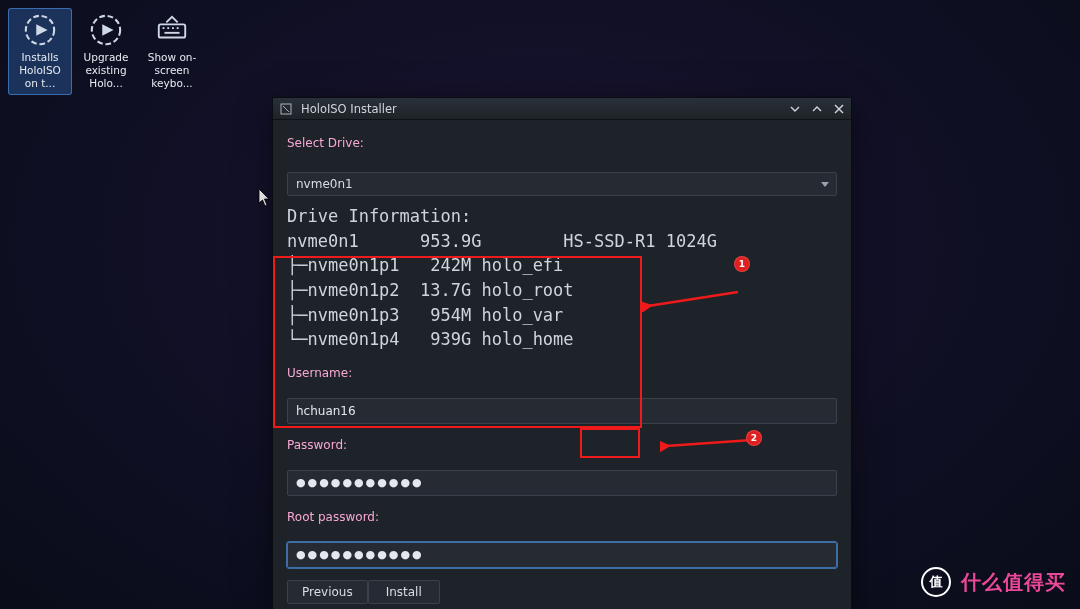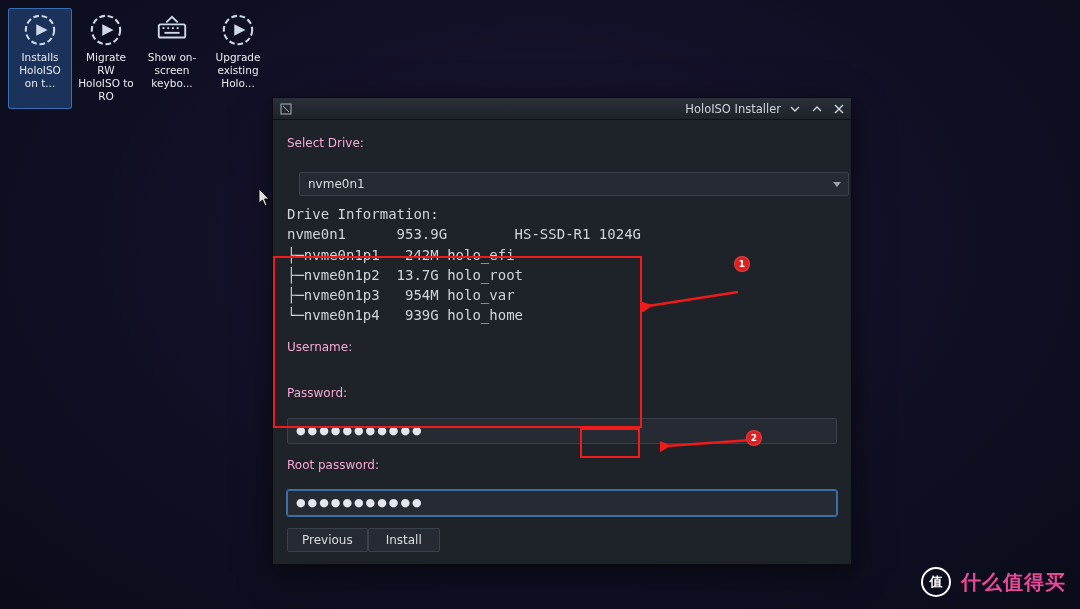--- a/index.html
+++ b/index.html
@@ -70,55 +70,54 @@
     height: 22px;
     background: linear-gradient(#2a3038, #1e2329);
     display: flex;
     align-items: center;
     padding: 0 6px;
     border-bottom: 1px solid #0e1115;
     font-size: 11.5px;
     color: #cfd5dc;
   }
   .titlebar .app-icon { width: 14px; height: 14px; margin-right: 8px; display:flex; align-items:center; justify-content:center;}
-  .titlebar .title { flex: 1; text-align: right; }
+  .titlebar .title { flex: 1; text-align: left; }
   .titlebar .win-btns { display: flex; gap: 10px; margin-left: 8px; }
   .titlebar .win-btn { width: 12px; height: 12px; display:flex; align-items:center; justify-content:center; cursor: pointer; color:#cfd5dc;}
 
   .window-body { padding: 16px 14px 12px 14px; }
 
   .field-label { font-size: 12px; color: #f9a8d4; margin-bottom: 8px; }
 
   .combo {
     width: 100%;
     height: 24px;
     background: #262b33;
     border: 1px solid #3a414b;
     border-radius: 2px;
     color: #d9dde2;
     font-size: 12px;
     padding: 0 26px 0 8px;
     position: relative;
     display: flex;
     align-items: center;
     cursor: pointer;
-    margin-left: 12px;
   }
   .combo .chevron {
     position: absolute;
     right: 6px; top: 50%; transform: translateY(-50%);
     width: 10px; height: 10px;
     display:flex; align-items:center; justify-content:center;
     color:#9aa3ad;
   }
 
   .drive-info {
     margin-top: 8px;
     font-family: "DejaVu Sans Mono", "Liberation Mono", monospace;
-    font-size: 14px;
+    font-size: 17px;
     color: #cfd5dc;
     line-height: 1.45;
     white-space: pre;
   }
 
   .form-section { margin-top: 14px; position: relative; }
 
   .textbox {
     width: 100%;
     height: 26px;
@@ -207,54 +206,45 @@
   <div class="desktop-icon selected">
     <span class="glyph">
       <svg viewBox="0 0 36 36" width="34" height="34">
           <circle cx="18" cy="18" r="15" fill="none" stroke="#cfd8e6" stroke-width="2.2" stroke-dasharray="6 3"></circle>
           <polygon points="14,12 26,18 14,24" fill="#cfd8e6"></polygon>
         </svg>
     </span>
     <span class="label">Installs HoloISO on t...</span>
   </div>
 
+
+
   <div class="desktop-icon">
     <span class="glyph">
       <svg viewBox="0 0 36 36" width="34" height="34">
           <circle cx="18" cy="18" r="15" fill="none" stroke="#cfd8e6" stroke-width="2.2" stroke-dasharray="6 3"></circle>
           <polygon points="14,12 26,18 14,24" fill="#cfd8e6"></polygon>
         </svg>
     </span>
-    <span class="label">Migrate RW HoloISO to RO</span>
-  </div>
-
+    <span class="label">Upgrade existing Holo...</span>
+  </div>
 
   <div class="desktop-icon">
     <span class="glyph">
       <svg viewBox="0 0 36 36" width="34" height="34">
           <rect x="4" y="12" width="28" height="14" rx="2" fill="none" stroke="#cfd8e6" stroke-width="2"></rect>
           <line x1="8" y1="16" x2="10" y2="16" stroke="#cfd8e6" stroke-width="2"></line>
           <line x1="13" y1="16" x2="15" y2="16" stroke="#cfd8e6" stroke-width="2"></line>
           <line x1="18" y1="16" x2="20" y2="16" stroke="#cfd8e6" stroke-width="2"></line>
           <line x1="23" y1="16" x2="25" y2="16" stroke="#cfd8e6" stroke-width="2"></line>
           <line x1="10" y1="21" x2="26" y2="21" stroke="#cfd8e6" stroke-width="2"></line>
           <path d="M12 10 L18 4 L24 10" fill="none" stroke="#cfd8e6" stroke-width="2"></path>
         </svg>
     </span>
     <span class="label">Show on-screen keybo...</span>
-  </div>
-
-  <div class="desktop-icon">
-    <span class="glyph">
-      <svg viewBox="0 0 36 36" width="34" height="34">
-          <circle cx="18" cy="18" r="15" fill="none" stroke="#cfd8e6" stroke-width="2.2" stroke-dasharray="6 3"></circle>
-          <polygon points="14,12 26,18 14,24" fill="#cfd8e6"></polygon>
-        </svg>
-    </span>
-    <span class="label">Upgrade existing Holo...</span>
   </div>
 
 </div>
 
 <div class="cursor">
   <svg width="14" height="20" viewBox="0 0 14 20">
       <path d="M1 1 L1 15 L4.5 12 L7 18 L9 17 L6.5 11 L11 11 Z" fill="#ffffff" stroke="#000" stroke-width="0.8"></path>
     </svg>
 </div>
 
@@ -302,20 +292,23 @@
     <div class="drive-info"><span>Drive Information:</span>
 <span>nvme0n1      953.9G        HS-SSD-R1 1024G</span>
 <span>├─nvme0n1p1   242M holo_efi</span>
 <span>├─nvme0n1p2  13.7G holo_root</span>
 <span>├─nvme0n1p3   954M holo_var</span>
 <span>└─nvme0n1p4   939G holo_home</span></div>
 
     <div class="form-section">
       <div class="field-label">Username:</div>
       <div class="spacer-sm"></div>
+      <div class="textbox">
+        <span>hchuan16</span>
+      </div>
 
       <div class="spacer-md"></div>
       <div class="field-label">Password:</div>
       <div class="spacer-sm"></div>
       <div class="textbox">
         <span class="pw-dots">●●●●●●●●●●●</span>
       </div>
 
       <div class="spacer-md"></div>
       <div class="field-label">Root password:</div>

